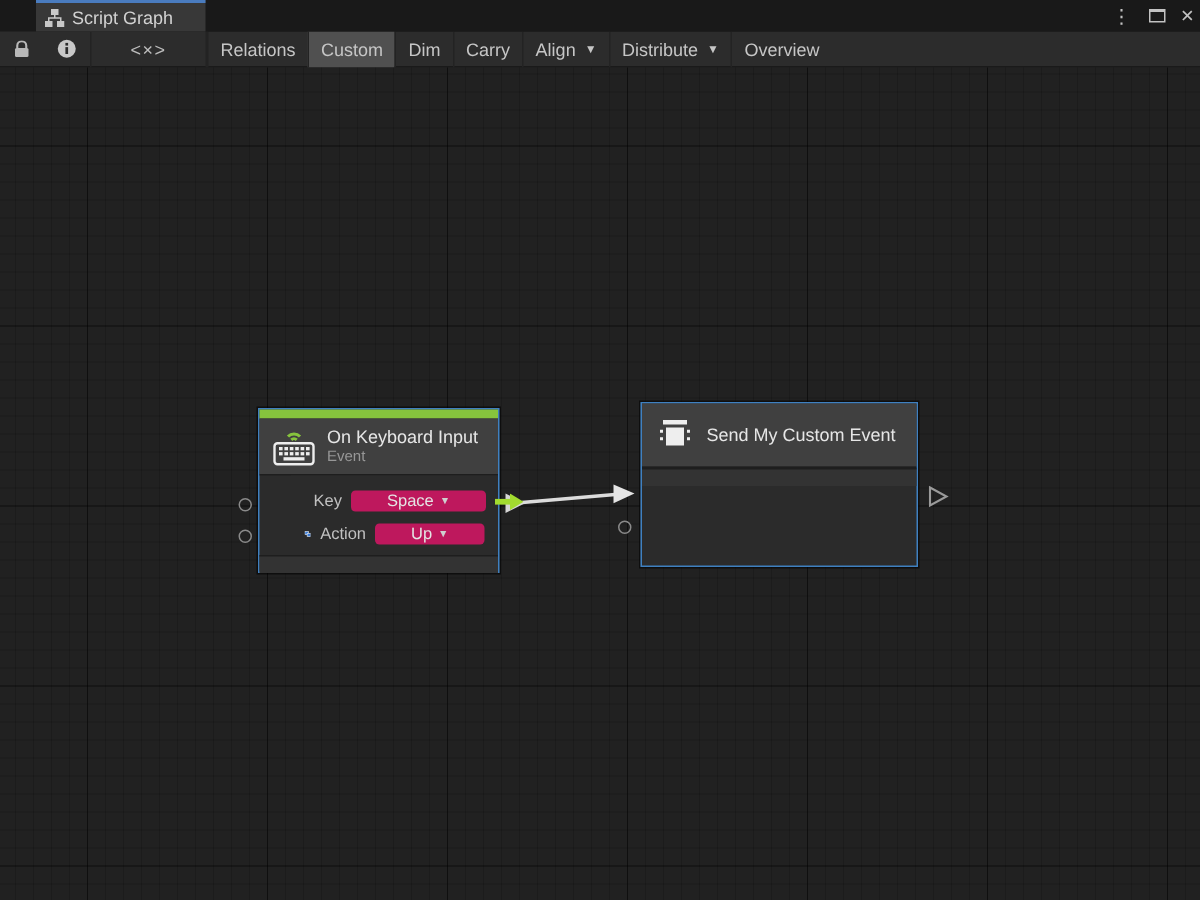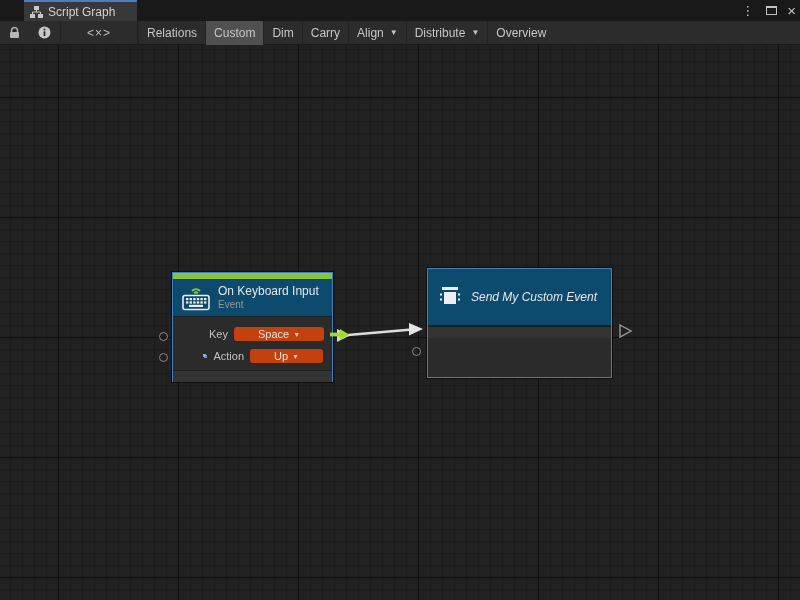--- a/index.html
+++ b/index.html
@@ -36,27 +36,27 @@
   .canvas { position:relative; width:800px; height:555px; background-color:#212121;
     background-image:
       linear-gradient(to right, rgba(0,0,0,.45) 1px, transparent 1px),
       linear-gradient(to bottom, rgba(0,0,0,.45) 1px, transparent 1px),
       linear-gradient(to right, rgba(0,0,0,.16) 1px, transparent 1px),
       linear-gradient(to bottom, rgba(0,0,0,.16) 1px, transparent 1px);
     background-size:120px 120px, 120px 120px, 12px 12px, 12px 12px;
     background-position:58px 52px, 58px 52px, 10px 4px, 10px 4px; }
 
   .node { position:absolute; background:#2b2b2b; border:1px solid #3f80c0; box-shadow:0 0 0 1px rgba(0,0,0,.55); }
-  .node-header { background:#0c4a6e; display:flex; align-items:center; gap:8px; padding:0 9px; }
+  .node-header { background:#404040; display:flex; align-items:center; gap:8px; padding:0 9px; }
   .node-title { color:#e6e6e6; font-size:12px; line-height:1.25; }
   .node-sub { color:#979797; font-size:10px; line-height:1.2; }
   .node-body { background:#2b2b2b; padding:6px 0 3px 0;margin-left:21px; }
   .node-row { display:flex; align-items:center; height:22px; padding:0 9px; gap:6px; }
   .row-label { color:#c0c0c0; font-size:11px; }
-  .dropdown { display:flex; align-items:center; gap:4px; background:#c2410c; border-radius:3px;
+  .dropdown { display:flex; align-items:center; gap:4px; background:#be185d; border-radius:3px;
               padding:1px 24px; color:#e4e4e4; font-size:11px; }
   .dd-arrow { font-size:7px; color:#cfcfcf; }
   .node-footer { background:#333333; border-top:1px solid #1e1e1e; height:12px; }
   .hdr-divider { height:1px; background:#1e1e1e; }
   .strip { height:6px; background:#86c43d; }
 
   .flow-arrow { width:19px; height:11px; flex:0 0 auto; }
   .port-circle { position:absolute; width:9px; height:9px; border:1px solid #8a8a8a; border-radius:50%; background:transparent; }
   .teal-dot { width:9px; height:9px; border-radius:50%; background:#3fd2c2; flex:0 0 auto; }
   .value-box { min-width:15px; height:16px; background:#1d1d1d; border:1px solid #6f6f6f; border-radius:2px;
@@ -199,21 +199,21 @@
           <span class="dd-arrow">▼</span>
         </span>
       </div>
     </div>
     <div class="node-footer"></div>
     <div class="port-circle" style="left:-14px; top:59px;"></div>
     <div class="port-circle" style="left:-14px; top:80px;"></div>
   </div>
 
   <div class="node" style="left:427px; top:223px; width:185px; height:110px;">
-    <div class="node-header" style="height:56px;font-style:italic;">
+    <div class="node-header" style="height:42px;">
       <svg width="26" height="26" viewBox="0 0 26 26">
         <g fill="#eeeeee">
           <rect x="5" y="3" width="16" height="3"></rect>
           <rect x="7" y="8" width="12" height="12"></rect>
           <rect x="3" y="9.5" width="2" height="2"></rect>
             <rect x="3" y="14.5" width="2" height="2"></rect>
           <rect x="21" y="9.5" width="2" height="2"></rect>
             <rect x="21" y="14.5" width="2" height="2"></rect>
         </g>
       </svg>

